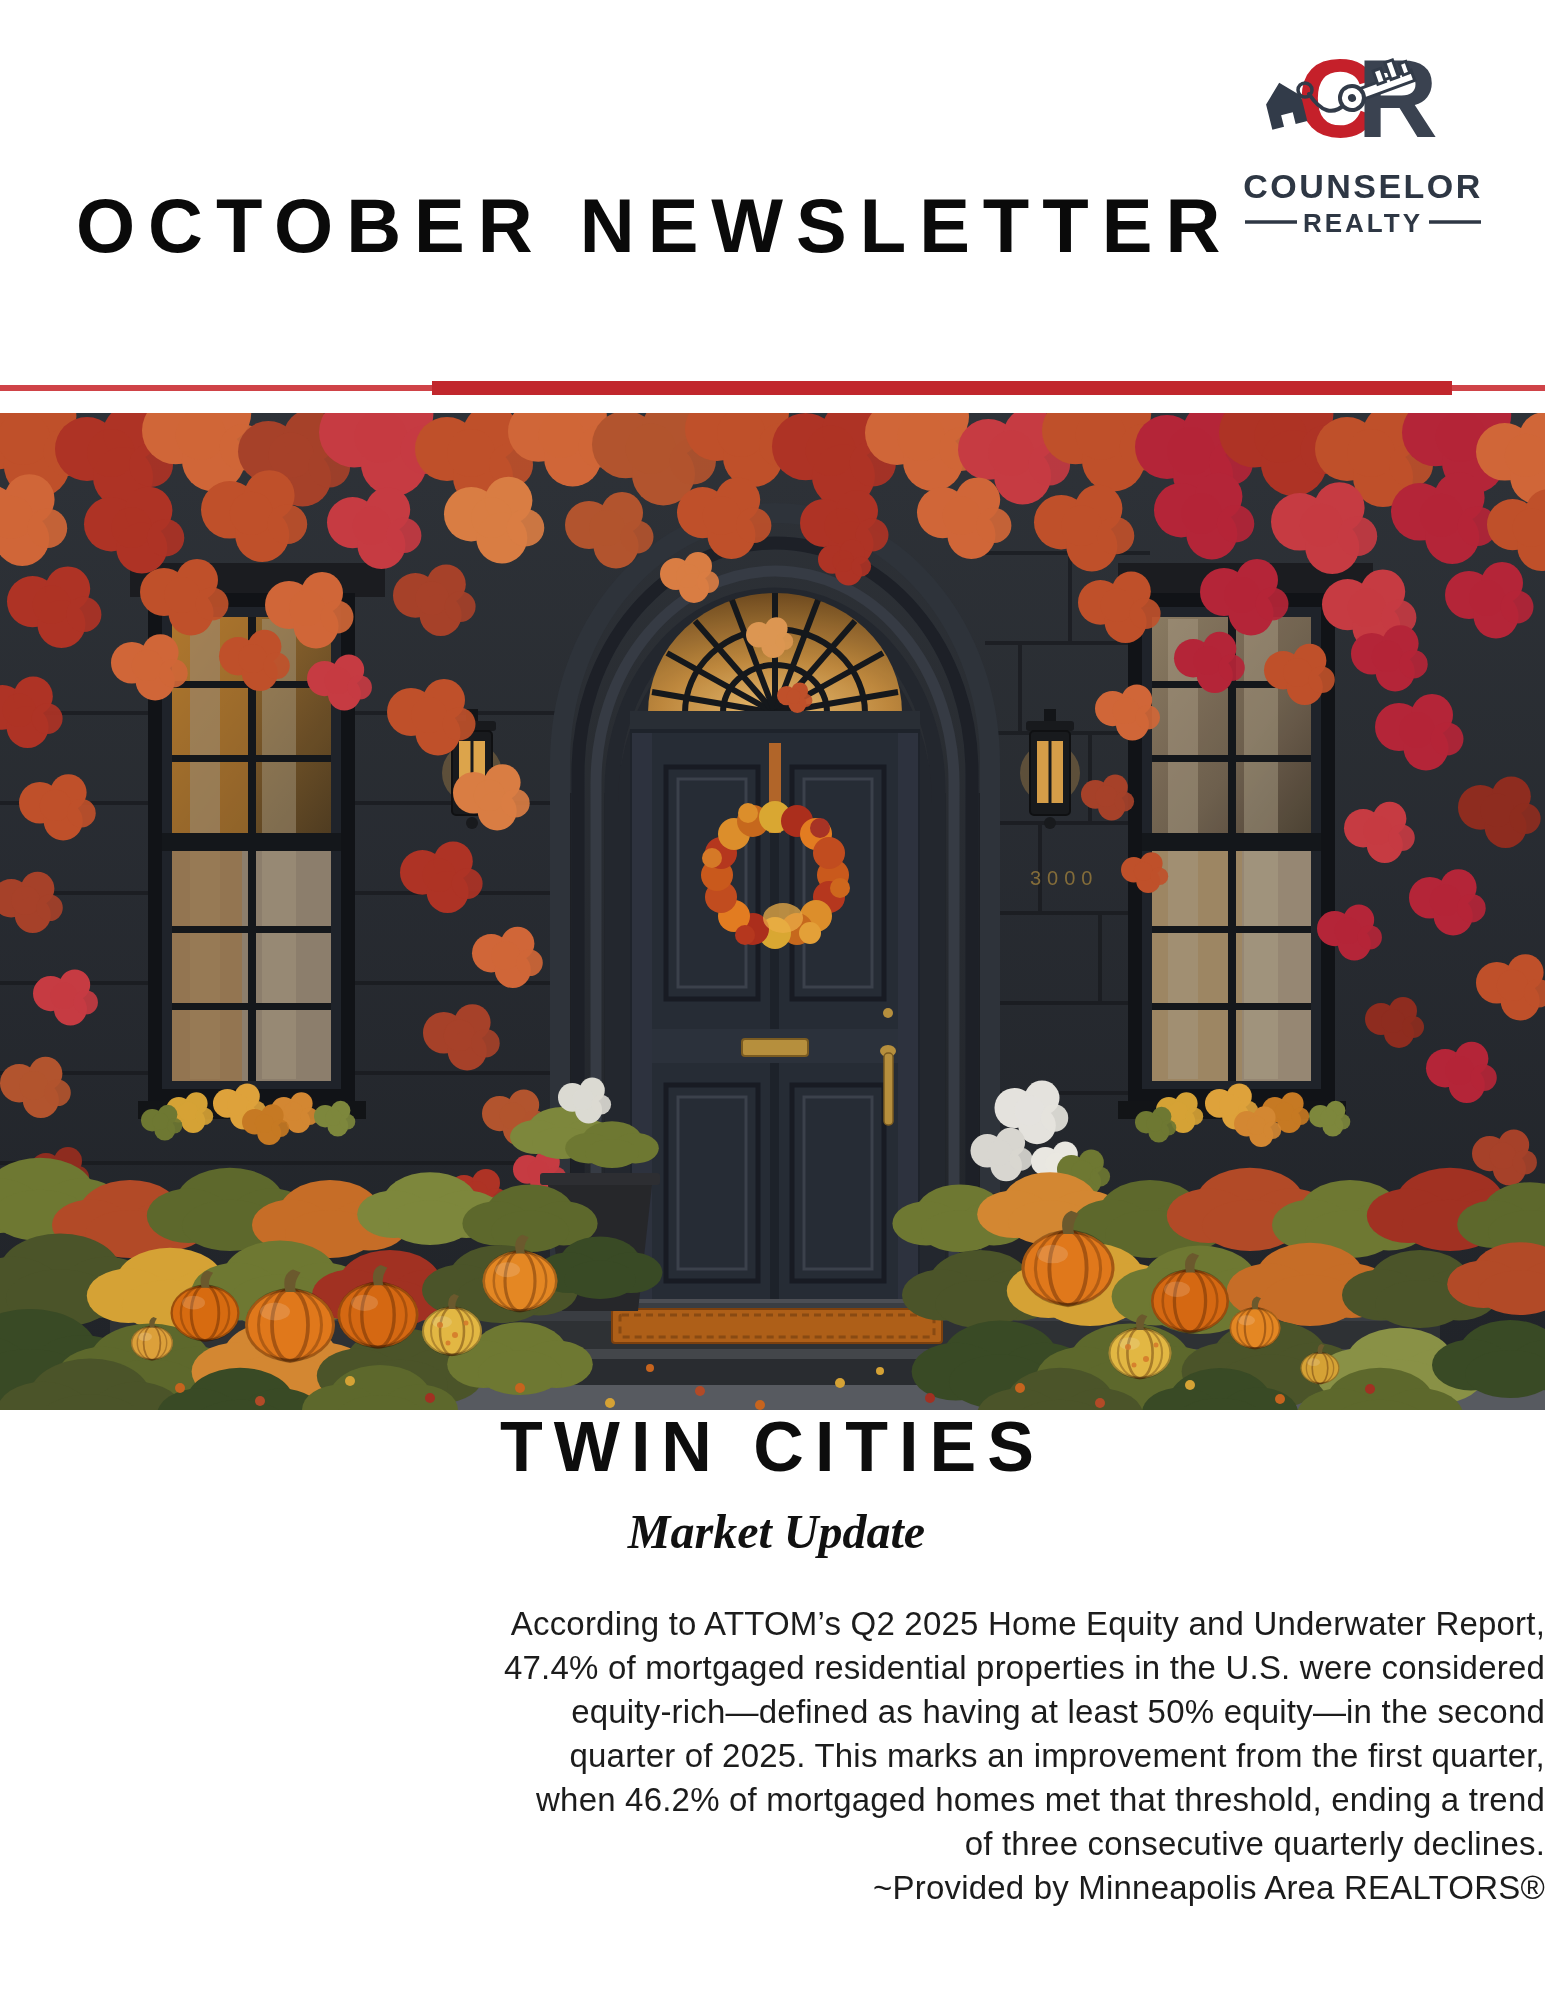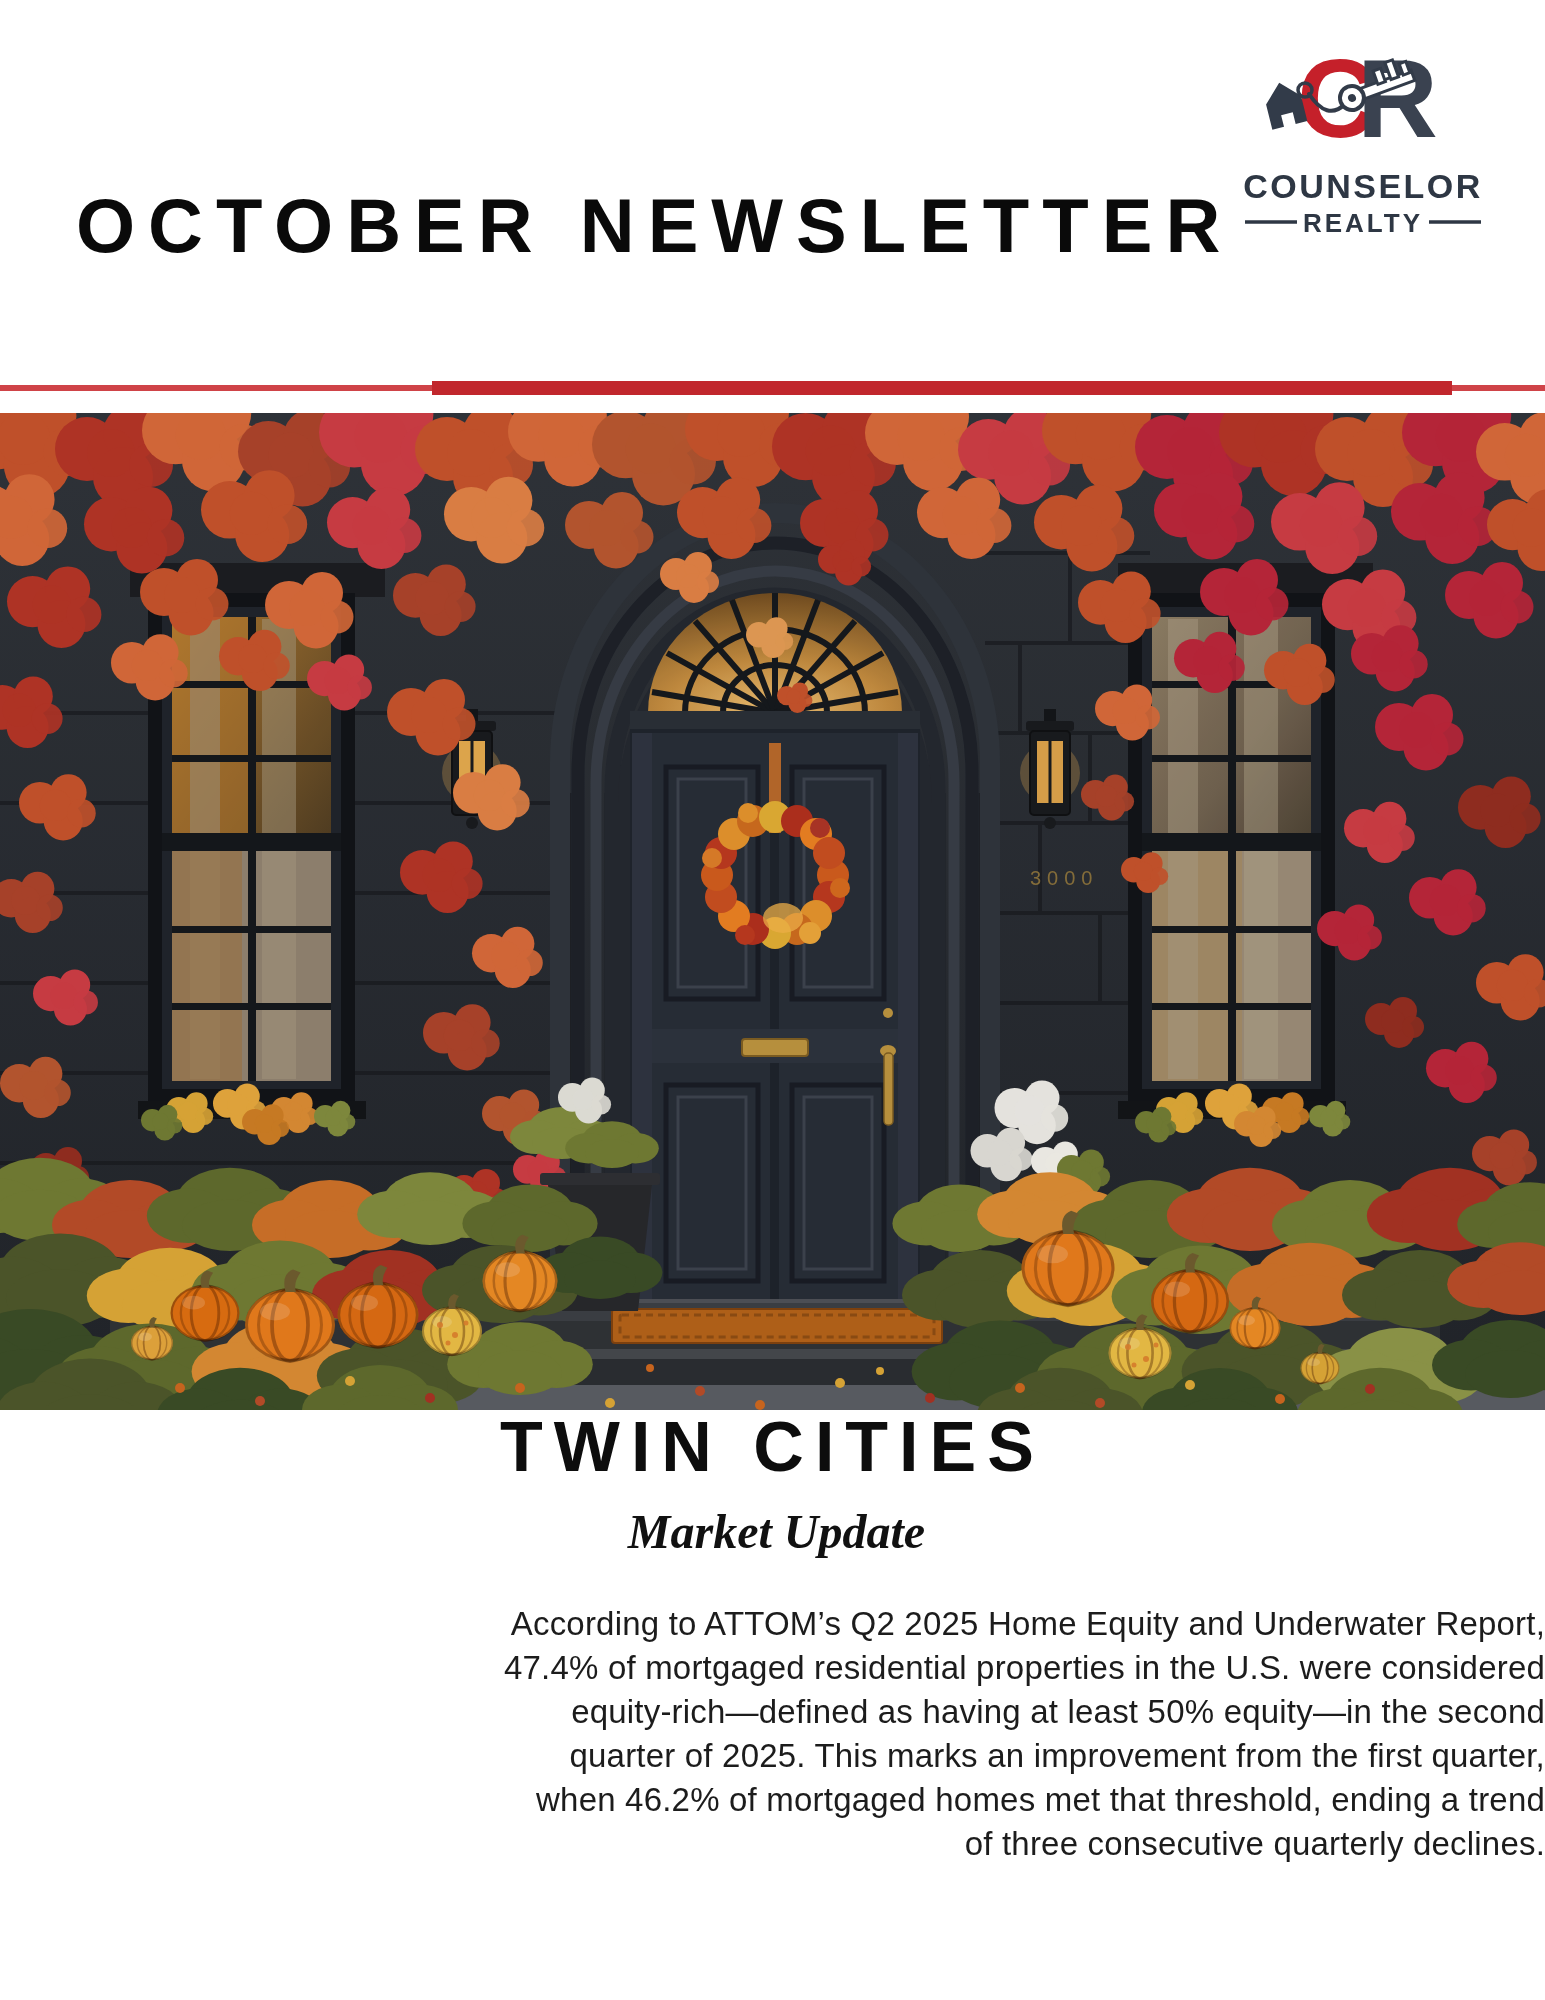--- a/index.html
+++ b/index.html
@@ -512,15 +512,16 @@
   <h2 class="heading" style="margin:0;">TWIN CITIES</h2>
   <div class="subheading">Market Update</div>
 
   <div class="para">
     <div>According to ATTOM’s Q2 2025 Home Equity and Underwater Report,</div>
     <div>47.4% of mortgaged residential properties in the U.S. were considered</div>
     <div>equity-rich—defined as having at least 50% equity—in the second</div>
     <div>quarter of 2025. This marks an improvement from the first quarter,</div>
     <div>when 46.2% of mortgaged homes met that threshold, ending a trend</div>
     <div>of three consecutive quarterly declines.</div>
+    <div>~Provided by Minneapolis Area REALTORS®</div>
   </div>
 
 </div>
 
 </body></html>

